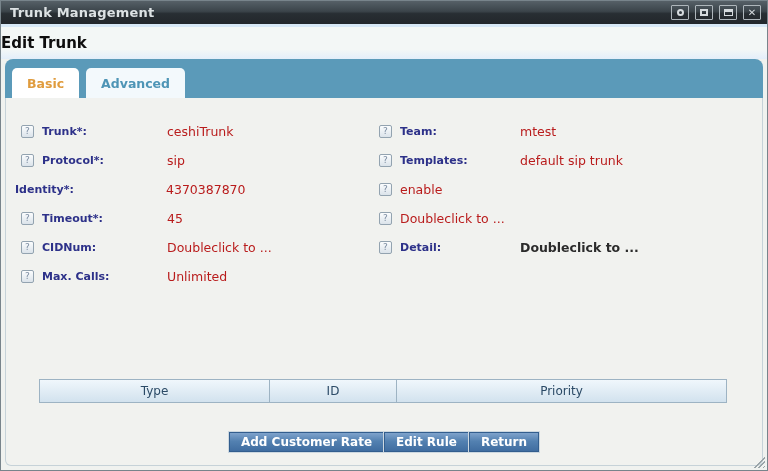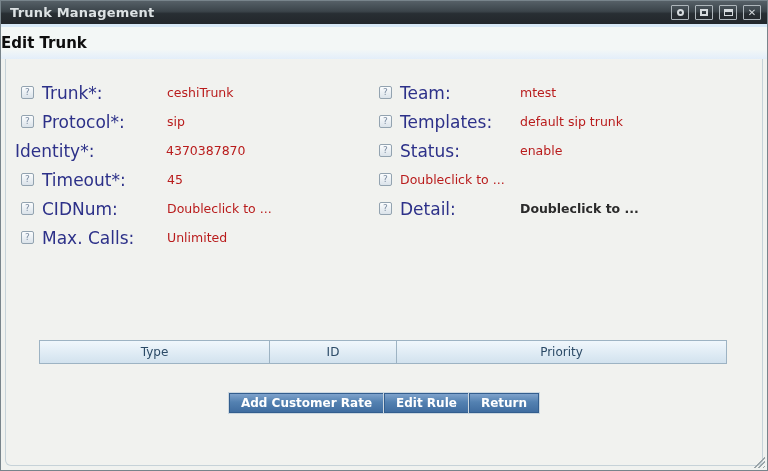--- a/index.html
+++ b/index.html
@@ -77,21 +77,21 @@
   .col-right .frow { padding-left:8px; }
   .help-icon {
     flex:none; width:13px; height:13px;
     margin:0 8px 0 6px;
     border:1px solid #93a3b0; border-radius:2px;
     background:linear-gradient(180deg,#fbfdfe,#dbe3ea);
     color:#7a8ba0; font-size:9px; line-height:11px;
     text-align:center; cursor:pointer;
   }
   .flabel {
-    flex:none; color:#2d3189; font-weight:normal; font-size:17px;
+    flex:none; color:#2d3189; font-weight:bold; font-size:11px;
   }
   .col-left  .frow.has-help .flabel { width:125px; }
   .col-left  .frow.no-help  .flabel { width:151px; }
   .col-right .frow.has-help .flabel { width:120px; }
   .col-right .frow.no-help  .flabel { width:147px; }
   .fvalue { font-size:12.5px; color:#b91c1c; cursor:pointer; }
   .fvalue.bold-value { font-weight:bold; color:#2b2b2b; }
   
   .rate-table {
     margin:88px 35px 0 33px;
@@ -152,20 +152,24 @@
           <span class="close-glyph">✕</span>
         </span>
     </span>
   </div>
   <div class="subbar"></div>
 
   <div class="heading-area">
     <h1>Edit Trunk</h1>
   </div>
 
+  <div class="tabstrip">
+    <span class="tab tab-active">Basic</span>
+    <span class="tab tab-inactive">Advanced</span>
+  </div>
 
   <div class="panel-body">
 
     <div class="form-grid">
 
       <div class="col-left">
         <div class="frow has-help">
           <span class="help-icon">?</span>
           <span class="flabel">Trunk*:</span>
           <span class="fvalue">ceshiTrunk</span>
@@ -202,21 +206,20 @@
           <span class="flabel">Team:</span>
           <span class="fvalue">mtest</span>
         </div>
         <div class="frow has-help">
           <span class="help-icon">?</span>
           <span class="flabel">Templates:</span>
           <span class="fvalue">default sip trunk</span>
         </div>
         <div class="frow has-help">
           <span class="help-icon">?</span>
-          <span class="flabel">Status:</span>
           <span class="fvalue">enable</span>
         </div>
         <div class="frow has-help">
           <span class="help-icon">?</span>
           <span class="fvalue">Doubleclick to ...</span>
         </div>
         <div class="frow has-help">
           <span class="help-icon">?</span>
           <span class="flabel">Detail:</span>
           <span class="fvalue bold-value">Doubleclick to ...</span>

